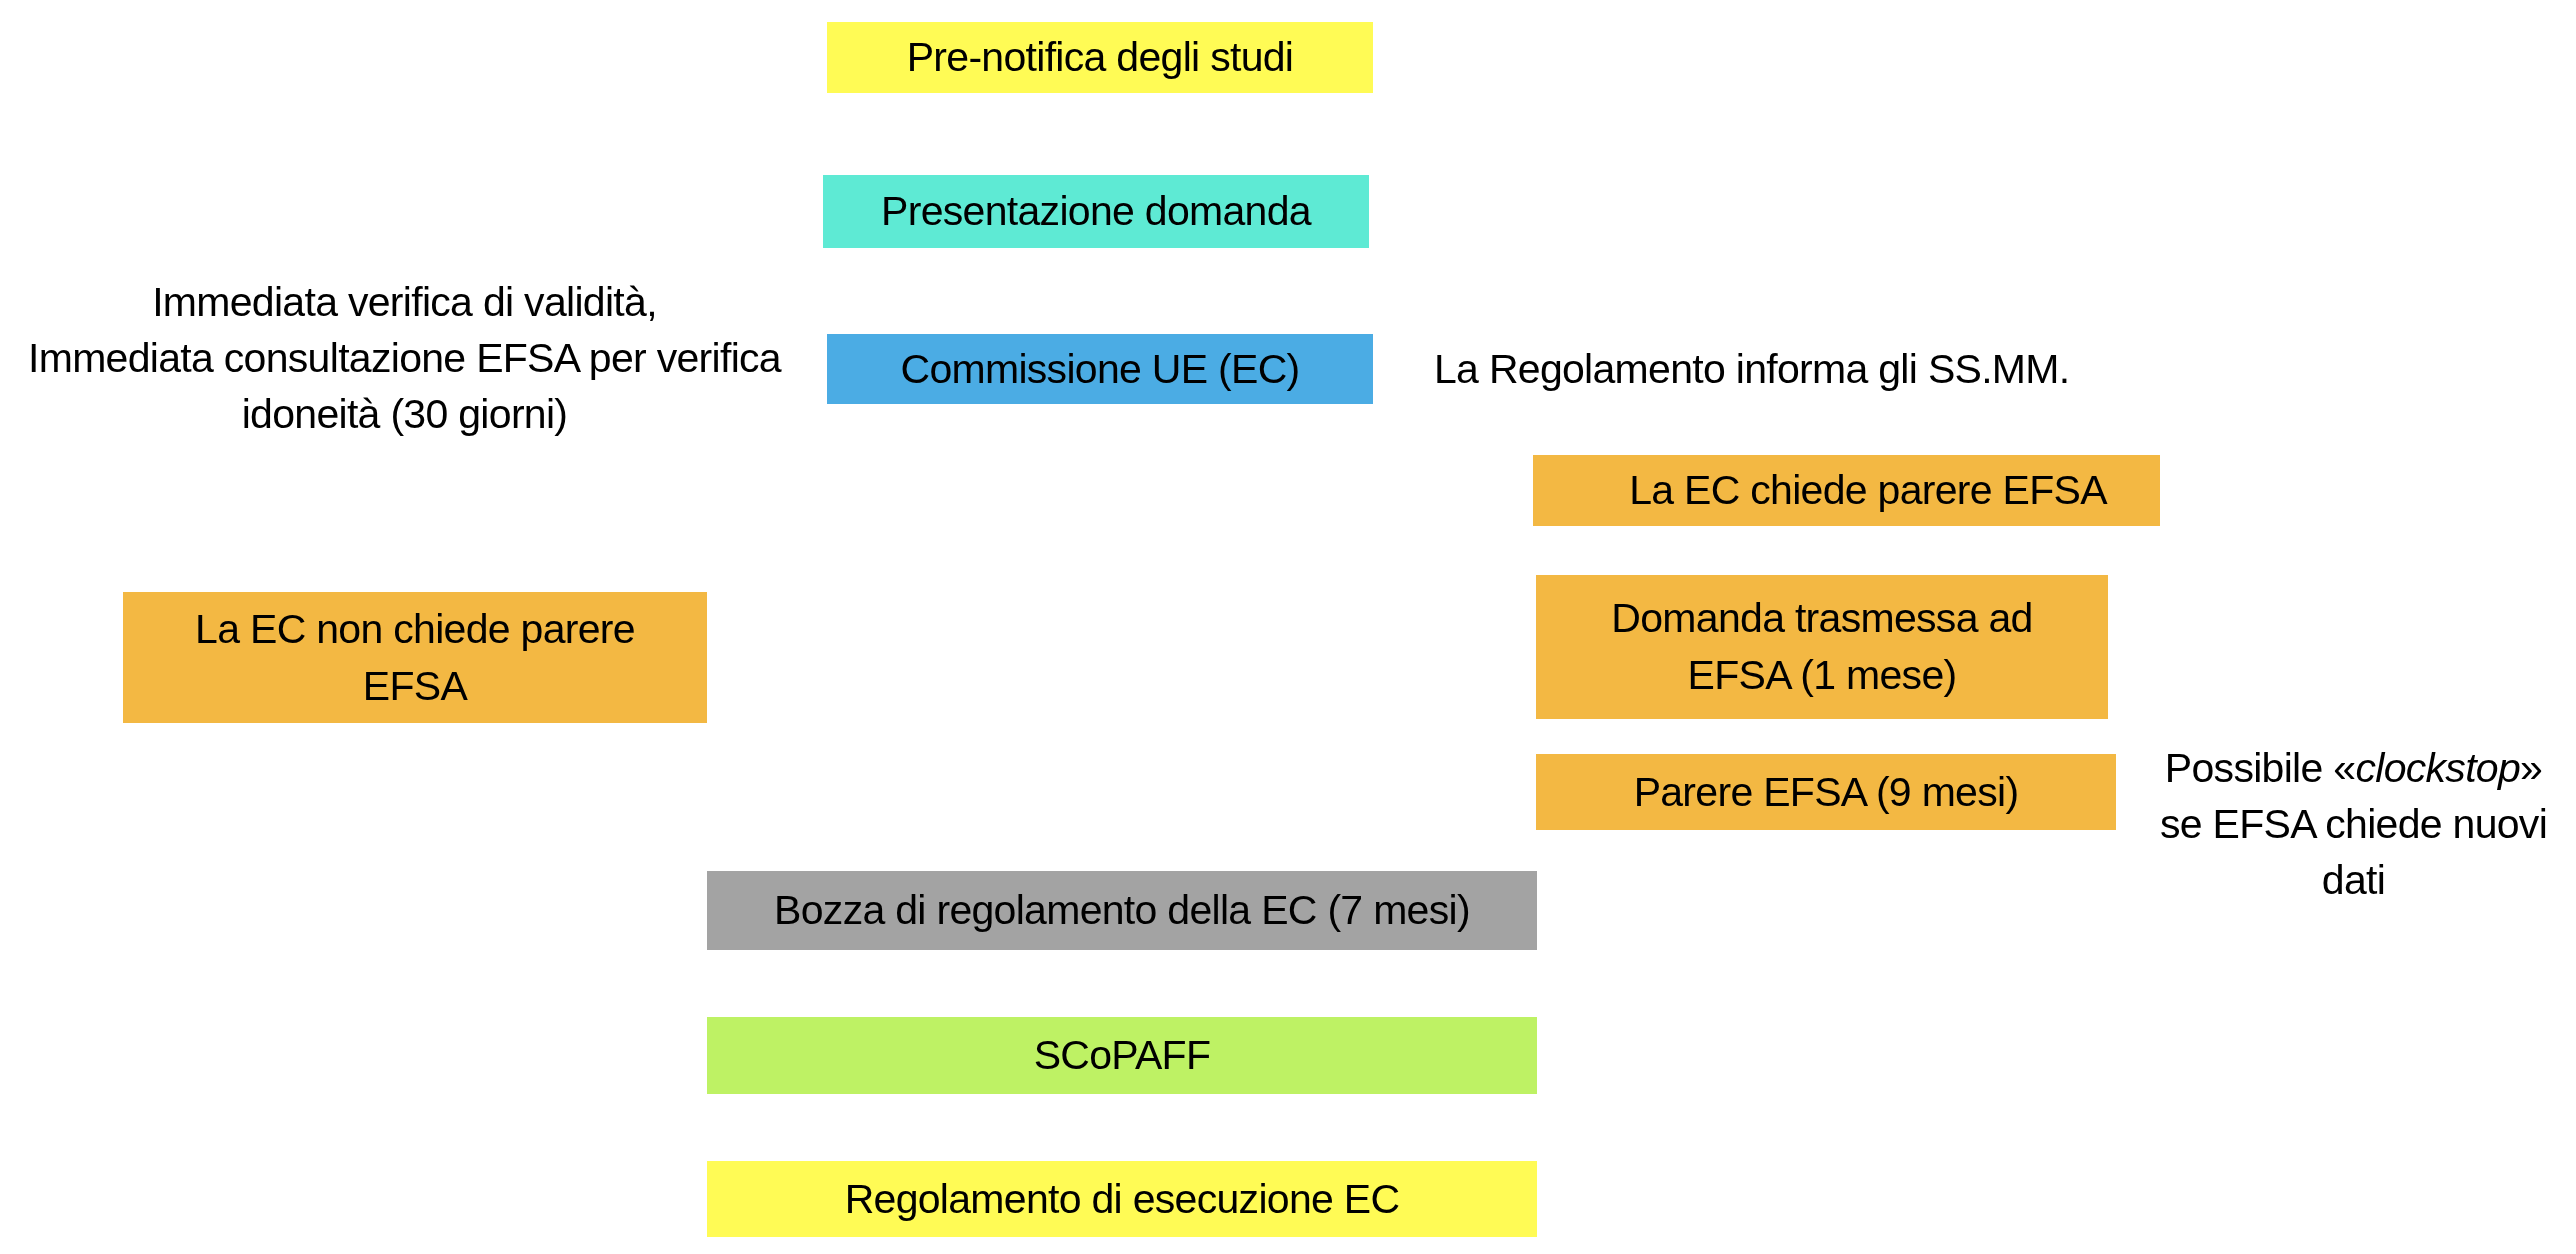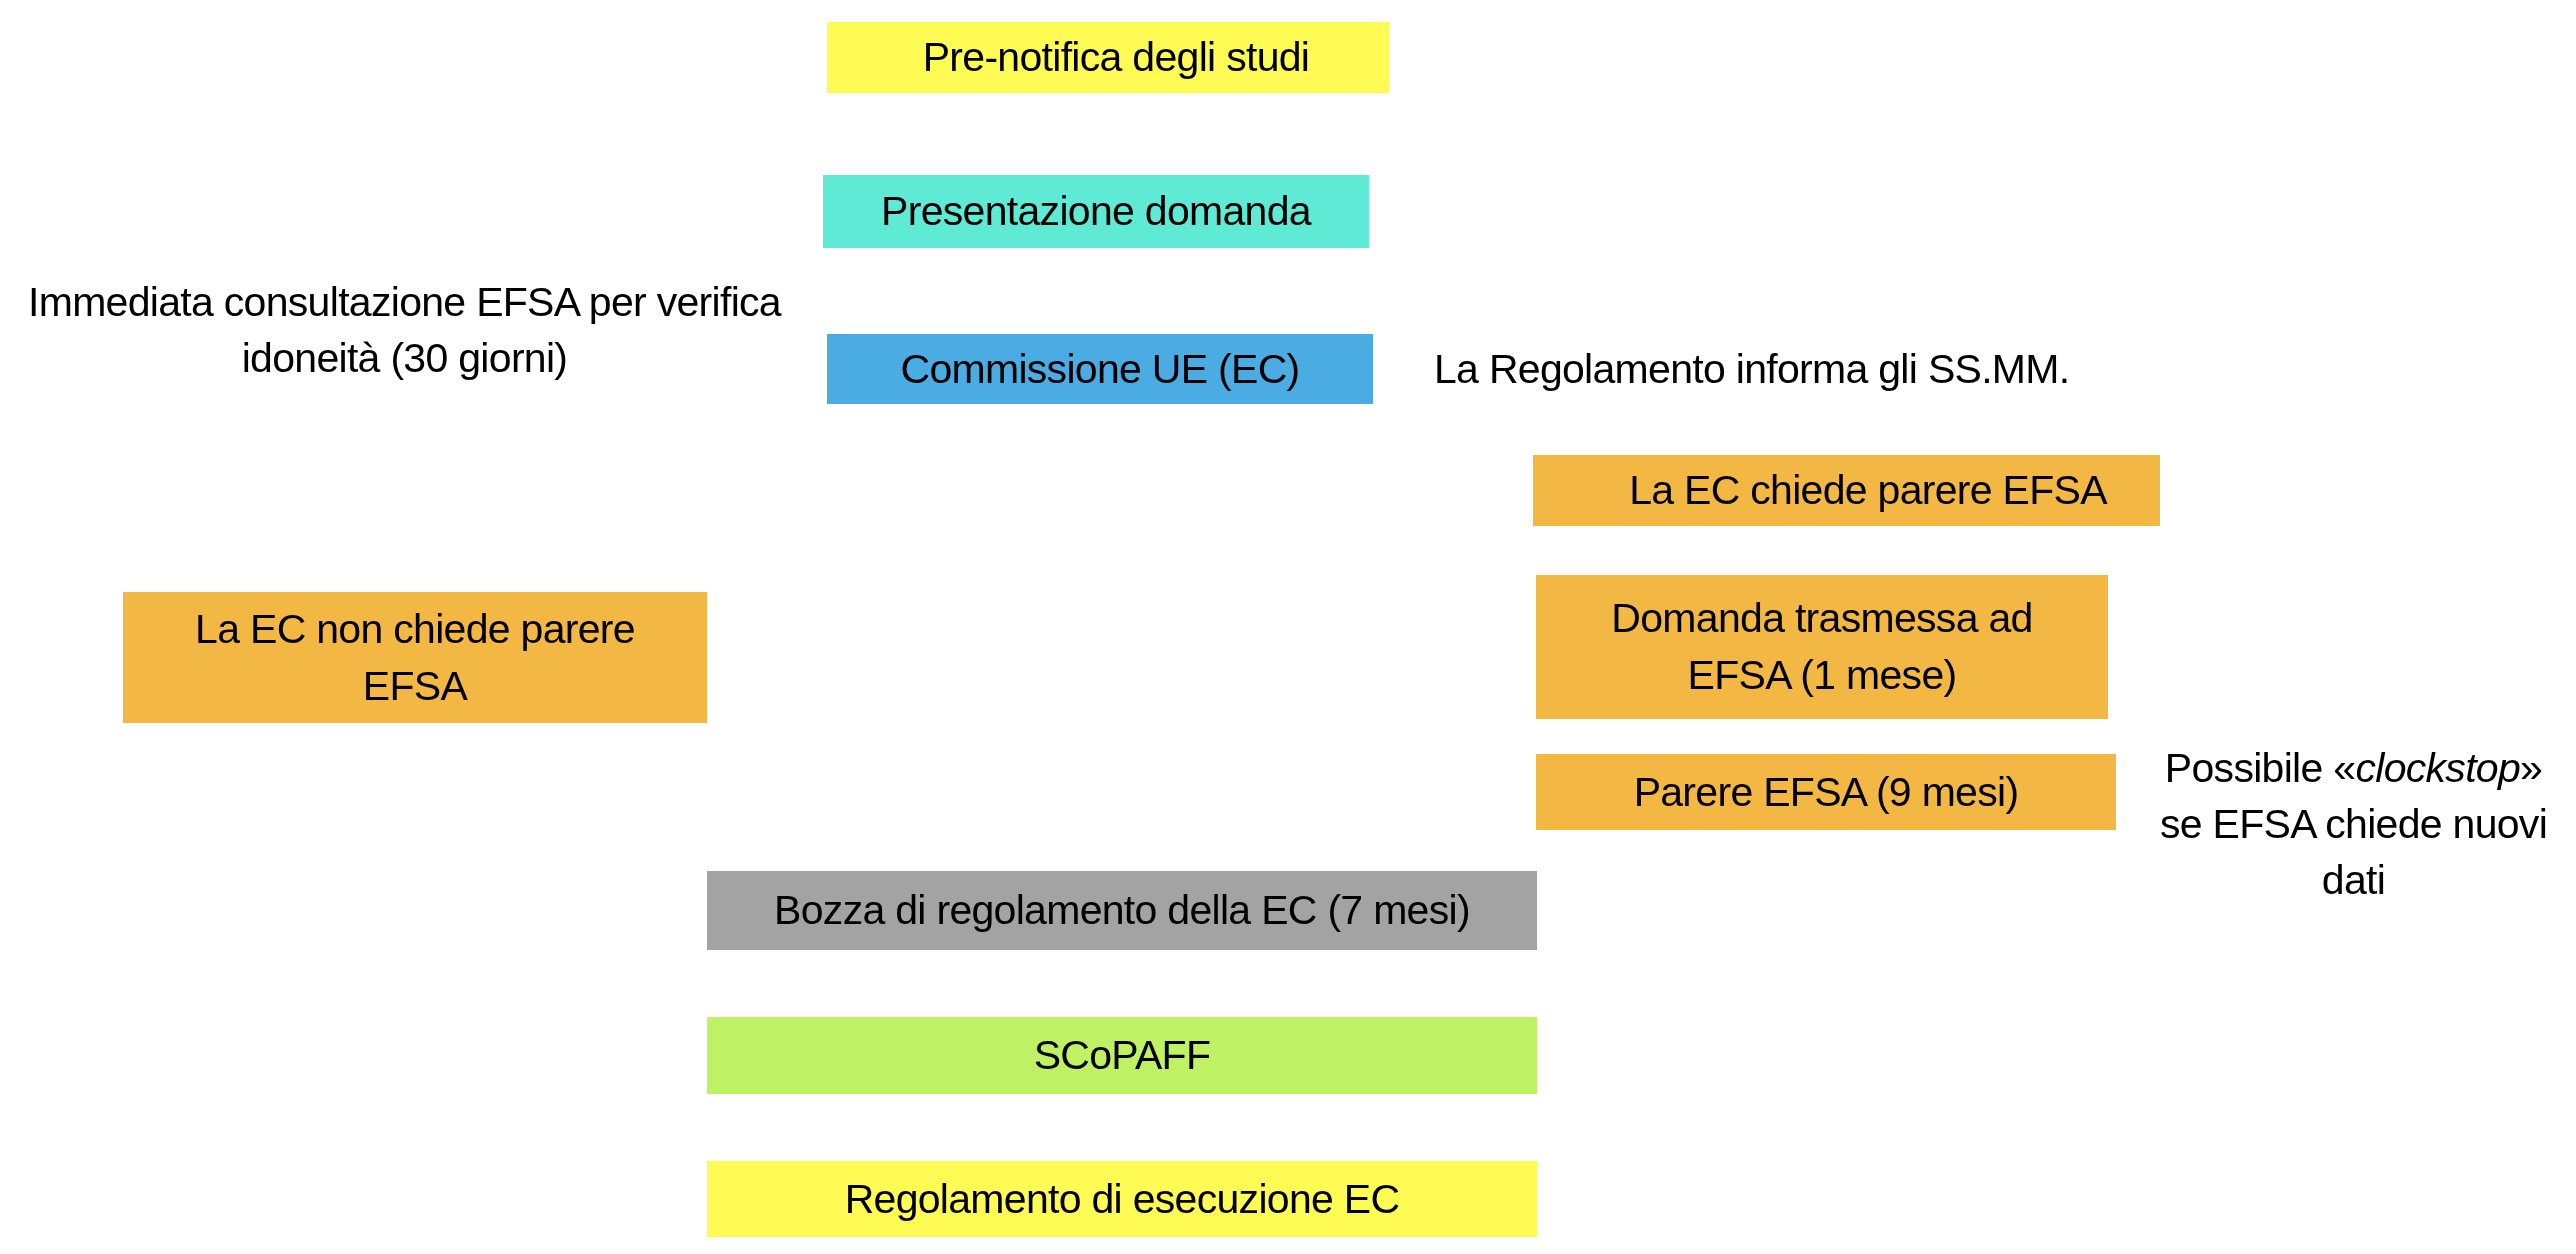--- a/index.html
+++ b/index.html
@@ -29,21 +29,21 @@
     position: absolute;
     font-size: 41px;
     letter-spacing: -0.7px;
     line-height: 56px;
     text-align: center;
   }
   .note.nowrap { white-space: nowrap; text-align: left; }
   .italic { font-style: italic; }
 
   
-  #box-pre-notifica      { left: 827px; top: 22px;   width: 546px;  height: 71px; padding-left: 16px; }
+  #box-pre-notifica      { left: 827px; top: 22px;   width: 546px;  height: 71px; }
   #box-presentazione     { left: 823px; top: 175px;  width: 546px;  height: 73px; }
   #box-commissione       { left: 827px; top: 334px;  width: 546px;  height: 70px; }
   #box-ec-non-chiede     { left: 123px;  top: 592px;  width: 584px;  height: 131px; }
   #box-ec-chiede         { left: 1533px; top: 455px;  width: 584px;  height: 71px; }
   #box-domanda-trasmessa { left: 1536px; top: 575px;  width: 572px;  height: 144px; }
   #box-parere-efsa       { left: 1536px; top: 754px; width: 580px;  height: 76px; }
   #box-bozza             { left: 707px;  top: 871px; width: 830px; height: 79px; }
   #box-scopaff           { left: 707px;  top: 1017px; width: 830px; height: 77px; }
   #box-regolamento       { left: 707px;  top: 1161px; width: 830px; height: 76px; }
 
@@ -91,20 +91,21 @@
 
   <div class="box" id="box-scopaff" style="background-color: #bef264;">
     <span class="label">SCoPAFF</span>
   </div>
 
   <div class="box" id="box-regolamento" style="background-color: rgb(255, 251, 85);">
     <span class="label">Regolamento di esecuzione EC</span>
   </div>
 
   <div class="note" id="note-verifica">
+    <div>Immediata verifica di validità,</div>
     <div>Immediata consultazione EFSA per verifica</div>
     <div>idoneità (30 giorni)</div>
   </div>
 
   <div class="note nowrap" id="note-informa">
     <span>La Regolamento informa gli SS.MM.</span>
   </div>
 
   <div class="note" id="note-clockstop">
     <div><span>Possibile «</span><span class="italic">clockstop</span><span>»</span></div>

